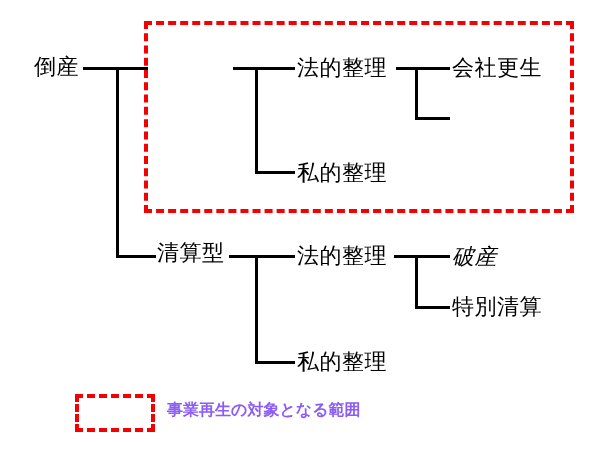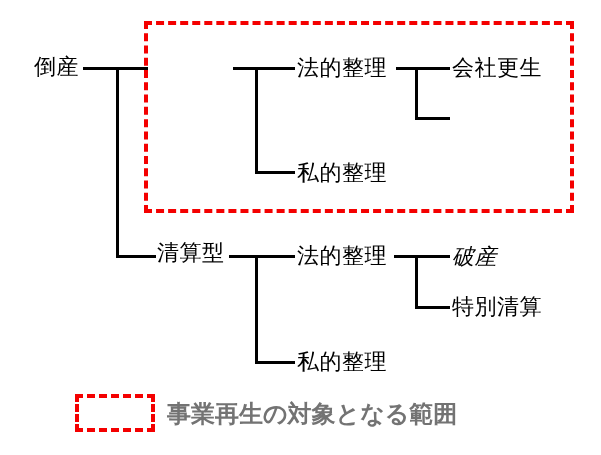--- a/index.html
+++ b/index.html
@@ -29,24 +29,24 @@
     background: #000000;
   }
   .dashed-box {
     position: absolute;
     box-sizing: border-box;
     border: 4px dashed #f40000;
     background: transparent;
   }
   .legend-label {
     position: absolute;
-    font-size: 24px;
+    font-size: 16px;
     line-height: 1;
     font-weight: 700;
-    color: #737373;
+    color: #8b5cf6;
     white-space: nowrap;
   }
 </style>
 </head>
 <body>
 
 <div class="canvas">
 
   <div class="dashed-box" style="left:144px; top:21px; width:430px; height:192px;"></div>
 

